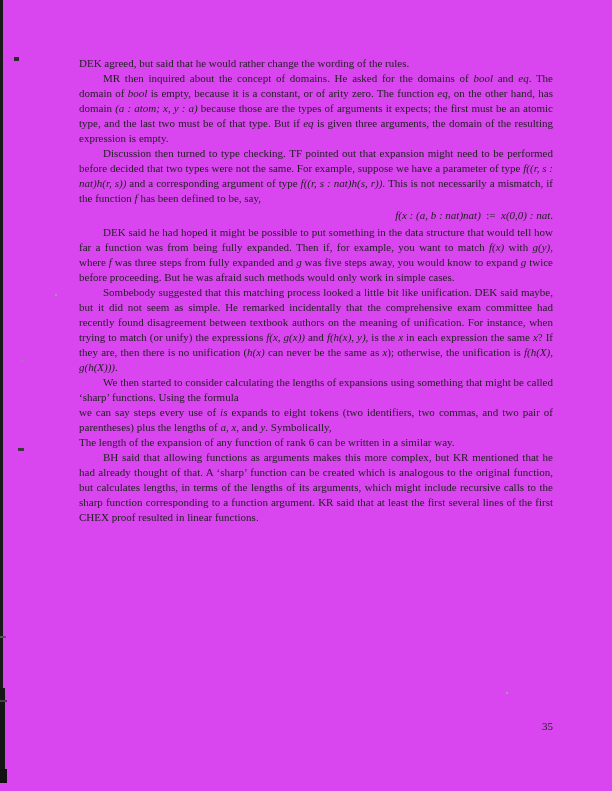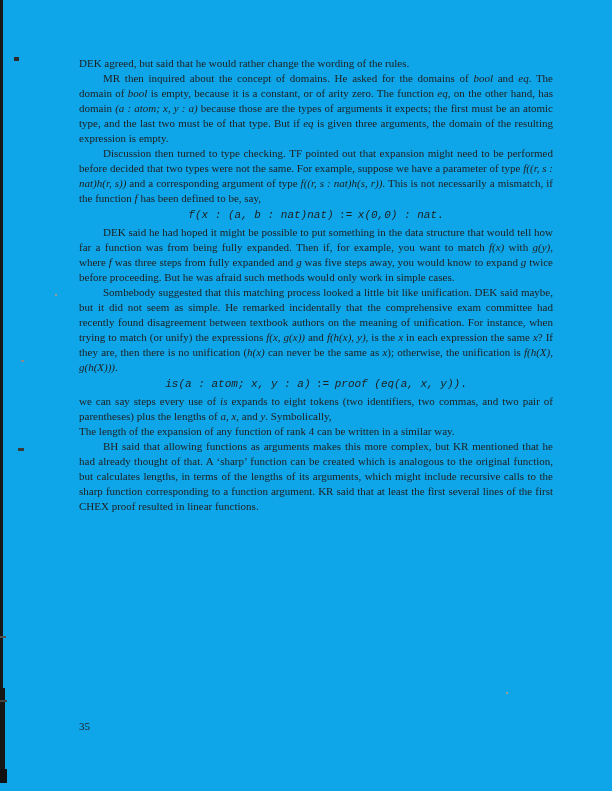--- a/index.html
+++ b/index.html
@@ -5,55 +5,54 @@
   html, body { margin: 0; padding: 0; }
   body {
     width: 612px; height: 791px;
     background: #ffffff;
     position: relative;
     overflow: hidden;
     font-family: "Liberation Serif", "DejaVu Serif", serif;
   }
   .page {
     position: absolute; inset: 0;
-    background: #0ea5e9;
+    background: #d946ef;
   }
   .edge-strip {
     position: absolute; left: 0; top: 0;
     width: 3px; height: 783px;
     background: #181818;
   }
   .speck { position: absolute; }
   .text-block {
     position: absolute;
     left: 79px; top: 56px; width: 474px;
     font-size: 11px;
     line-height: 15px;
     color: #1f1f1f;
     text-align: justify;
   }
   .block { text-indent: 0; }
   .block.indent { text-indent: 24px; }
   .block.equation {
-    text-align: center;
+    text-align: right;
     text-indent: 0;
     margin: 2px 0 2px 0;
-    font-family: Liberation Mono, monospace;
   }
   .it { font-style: italic; }
   sup.sharp {
     font-style: normal;
     font-size: 8px;
     line-height: 0;
     vertical-align: super;
   }
   .page-number {
     position: absolute;
     left: 79px; top: 720px; width: 474px;
-    text-align: left;
+    text-align: right;
     font-size: 11px;
     color: #1f1f1f;
   }
 </style>
 </head>
 <body>
 
 <div class="page">
   <div class="edge-strip"></div>
   <div id="specks-host">
@@ -67,19 +66,19 @@
       <div class="speck" style="left: 0px; top: 700px; width: 7px; height: 2px; background: rgb(68, 68, 68);"></div>
       <div class="speck" style="left: 0px; top: 769px; width: 7px; height: 14px; background: rgb(17, 17, 17);"></div>
     </div>
   <main class="text-block" id="text-host">
       <div class="block plain"><span>DEK agreed, but said that he would rather change the wording of the rules.</span></div>
       <div class="block indent"><span>MR then inquired about the concept of domains. He asked for the domains of </span><span class="it">bool</span><span> and </span><span class="it">eq</span><span>. The domain of </span><span class="it">bool</span><span> is empty, because it is a constant, or of arity zero. The function </span><span class="it">eq</span><span>, on the other hand, has domain </span><span class="it">(a : atom; x, y : a)</span><span> because those are the types of arguments it expects; the first must be an atomic type, and the last two must be of that type. But if </span><span class="it">eq</span><span> is given three arguments, the domain of the resulting expression is empty.</span></div>
       <div class="block indent"><span>Discussion then turned to type checking. TF pointed out that expansion might need to be performed before decided that two types were not the same. For example, suppose we have a parameter of type </span><span class="it">f((r, s : nat)h(r, s))</span><span> and a corresponding argument of type </span><span class="it">f((r, s : nat)h(s, r))</span><span>. This is not necessarily a mismatch, if the function </span><span class="it">f</span><span> has been defined to be, say,</span></div>
       <div class="block equation"><span class="it">f(x : (a, b : nat)nat)</span><span> := </span><span class="it">x(0,0) : nat</span><span>.</span></div>
       <div class="block indent"><span>DEK said he had hoped it might be possible to put something in the data structure that would tell how far a function was from being fully expanded. Then if, for example, you want to match </span><span class="it">f(x)</span><span> with </span><span class="it">g(y)</span><span>, where </span><span class="it">f</span><span> was three steps from fully expanded and </span><span class="it">g</span><span> was five steps away, you would know to expand </span><span class="it">g</span><span> twice before proceeding. But he was afraid such methods would only work in simple cases.</span></div>
       <div class="block indent"><span>Sombebody suggested that this matching process looked a little bit like unification. DEK said maybe, but it did not seem as simple. He remarked incidentally that the comprehensive exam committee had recently found disagreement between textbook authors on the meaning of unification. For instance, when trying to match (or unify) the expressions </span><span class="it">f(x, g(x))</span><span> and </span><span class="it">f(h(x), y)</span><span>, is the </span><span class="it">x</span><span> in each expression the same </span><span class="it">x</span><span>? If they are, then there is no unification (</span><span class="it">h(x)</span><span> can never be the same as </span><span class="it">x</span><span>); otherwise, the unification is </span><span class="it">f(h(X), g(h(X)))</span><span>.</span></div>
-      <div class="block equation"><span class="it">is(a : atom; x, y : a)</span><span> := </span><span class="it">proof (eq(a, x, y))</span><span>.</span></div>
+      <div class="block indent"><span>We then started to consider calculating the lengths of expansions using something that might be called ‘sharp’ functions. Using the formula</span></div>
       <div class="block plain"><span>we can say steps every use of </span><span class="it">is</span><span> expands to eight tokens (two identifiers, two commas, and two pair of parentheses) plus the lengths of </span><span class="it">a</span><span>, </span><span class="it">x</span><span>, and </span><span class="it">y</span><span>. Symbolically,</span></div>
-      <div class="block plain"><span>The length of the expansion of any function of rank 4 can be written in a similar way.</span></div>
+      <div class="block plain"><span>The length of the expansion of any function of rank 6 can be written in a similar way.</span></div>
       <div class="block indent"><span>BH said that allowing functions as arguments makes this more complex, but KR mentioned that he had already thought of that. A ‘sharp’ function can be created which is analogous to the original function, but calculates lengths, in terms of the lengths of its arguments, which might include recursive calls to the sharp function corresponding to a function argument. KR said that at least the first several lines of the first CHEX proof resulted in linear functions.</span></div>
     </main>
   <div class="page-number">35</div>
 </div>
 
 </body></html>

